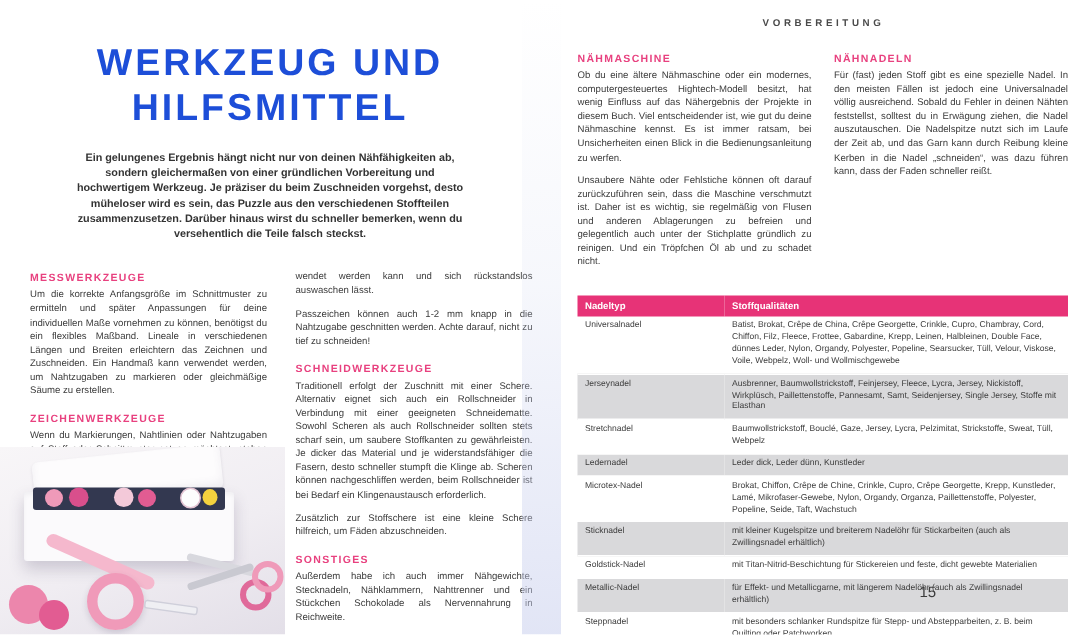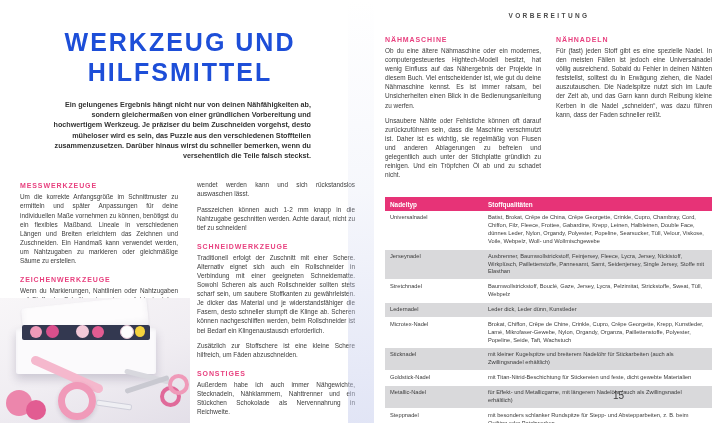--- a/index.html
+++ b/index.html
@@ -16,21 +16,21 @@
     background:linear-gradient(180deg,rgba(208,214,236,0) 0%,rgba(205,212,238,0.18) 45%,rgba(196,203,236,0.5) 100%);
     pointer-events:none;
   }
   
   .page-left{position:absolute;left:0;top:0;width:360px;height:423px;}
   .title{
     margin-top:28px;text-align:center;
     color:#1d4ed8;font-size:25px;font-weight:800;letter-spacing:2px;line-height:1.18;
   }
   .intro{
-    width:262px;margin:13px auto 0;text-align:right;
+    width:262px;margin:13px auto 0;text-align:center;
     font-size:7.2px;font-weight:700;line-height:1.42;color:#333;
   }
   .cols{display:flex;gap:19px;padding:0 0 0 20px;margin-top:19px;width:335px;}
   .col{width:158px;}
   .sec-head{
     font-size:7px;font-weight:800;letter-spacing:0.9px;color:#e8417f;
     margin:0 0 3px 0;padding-top:2px;
   }
   .sec-head.gap{margin-top:9px;}
   .body-p{

